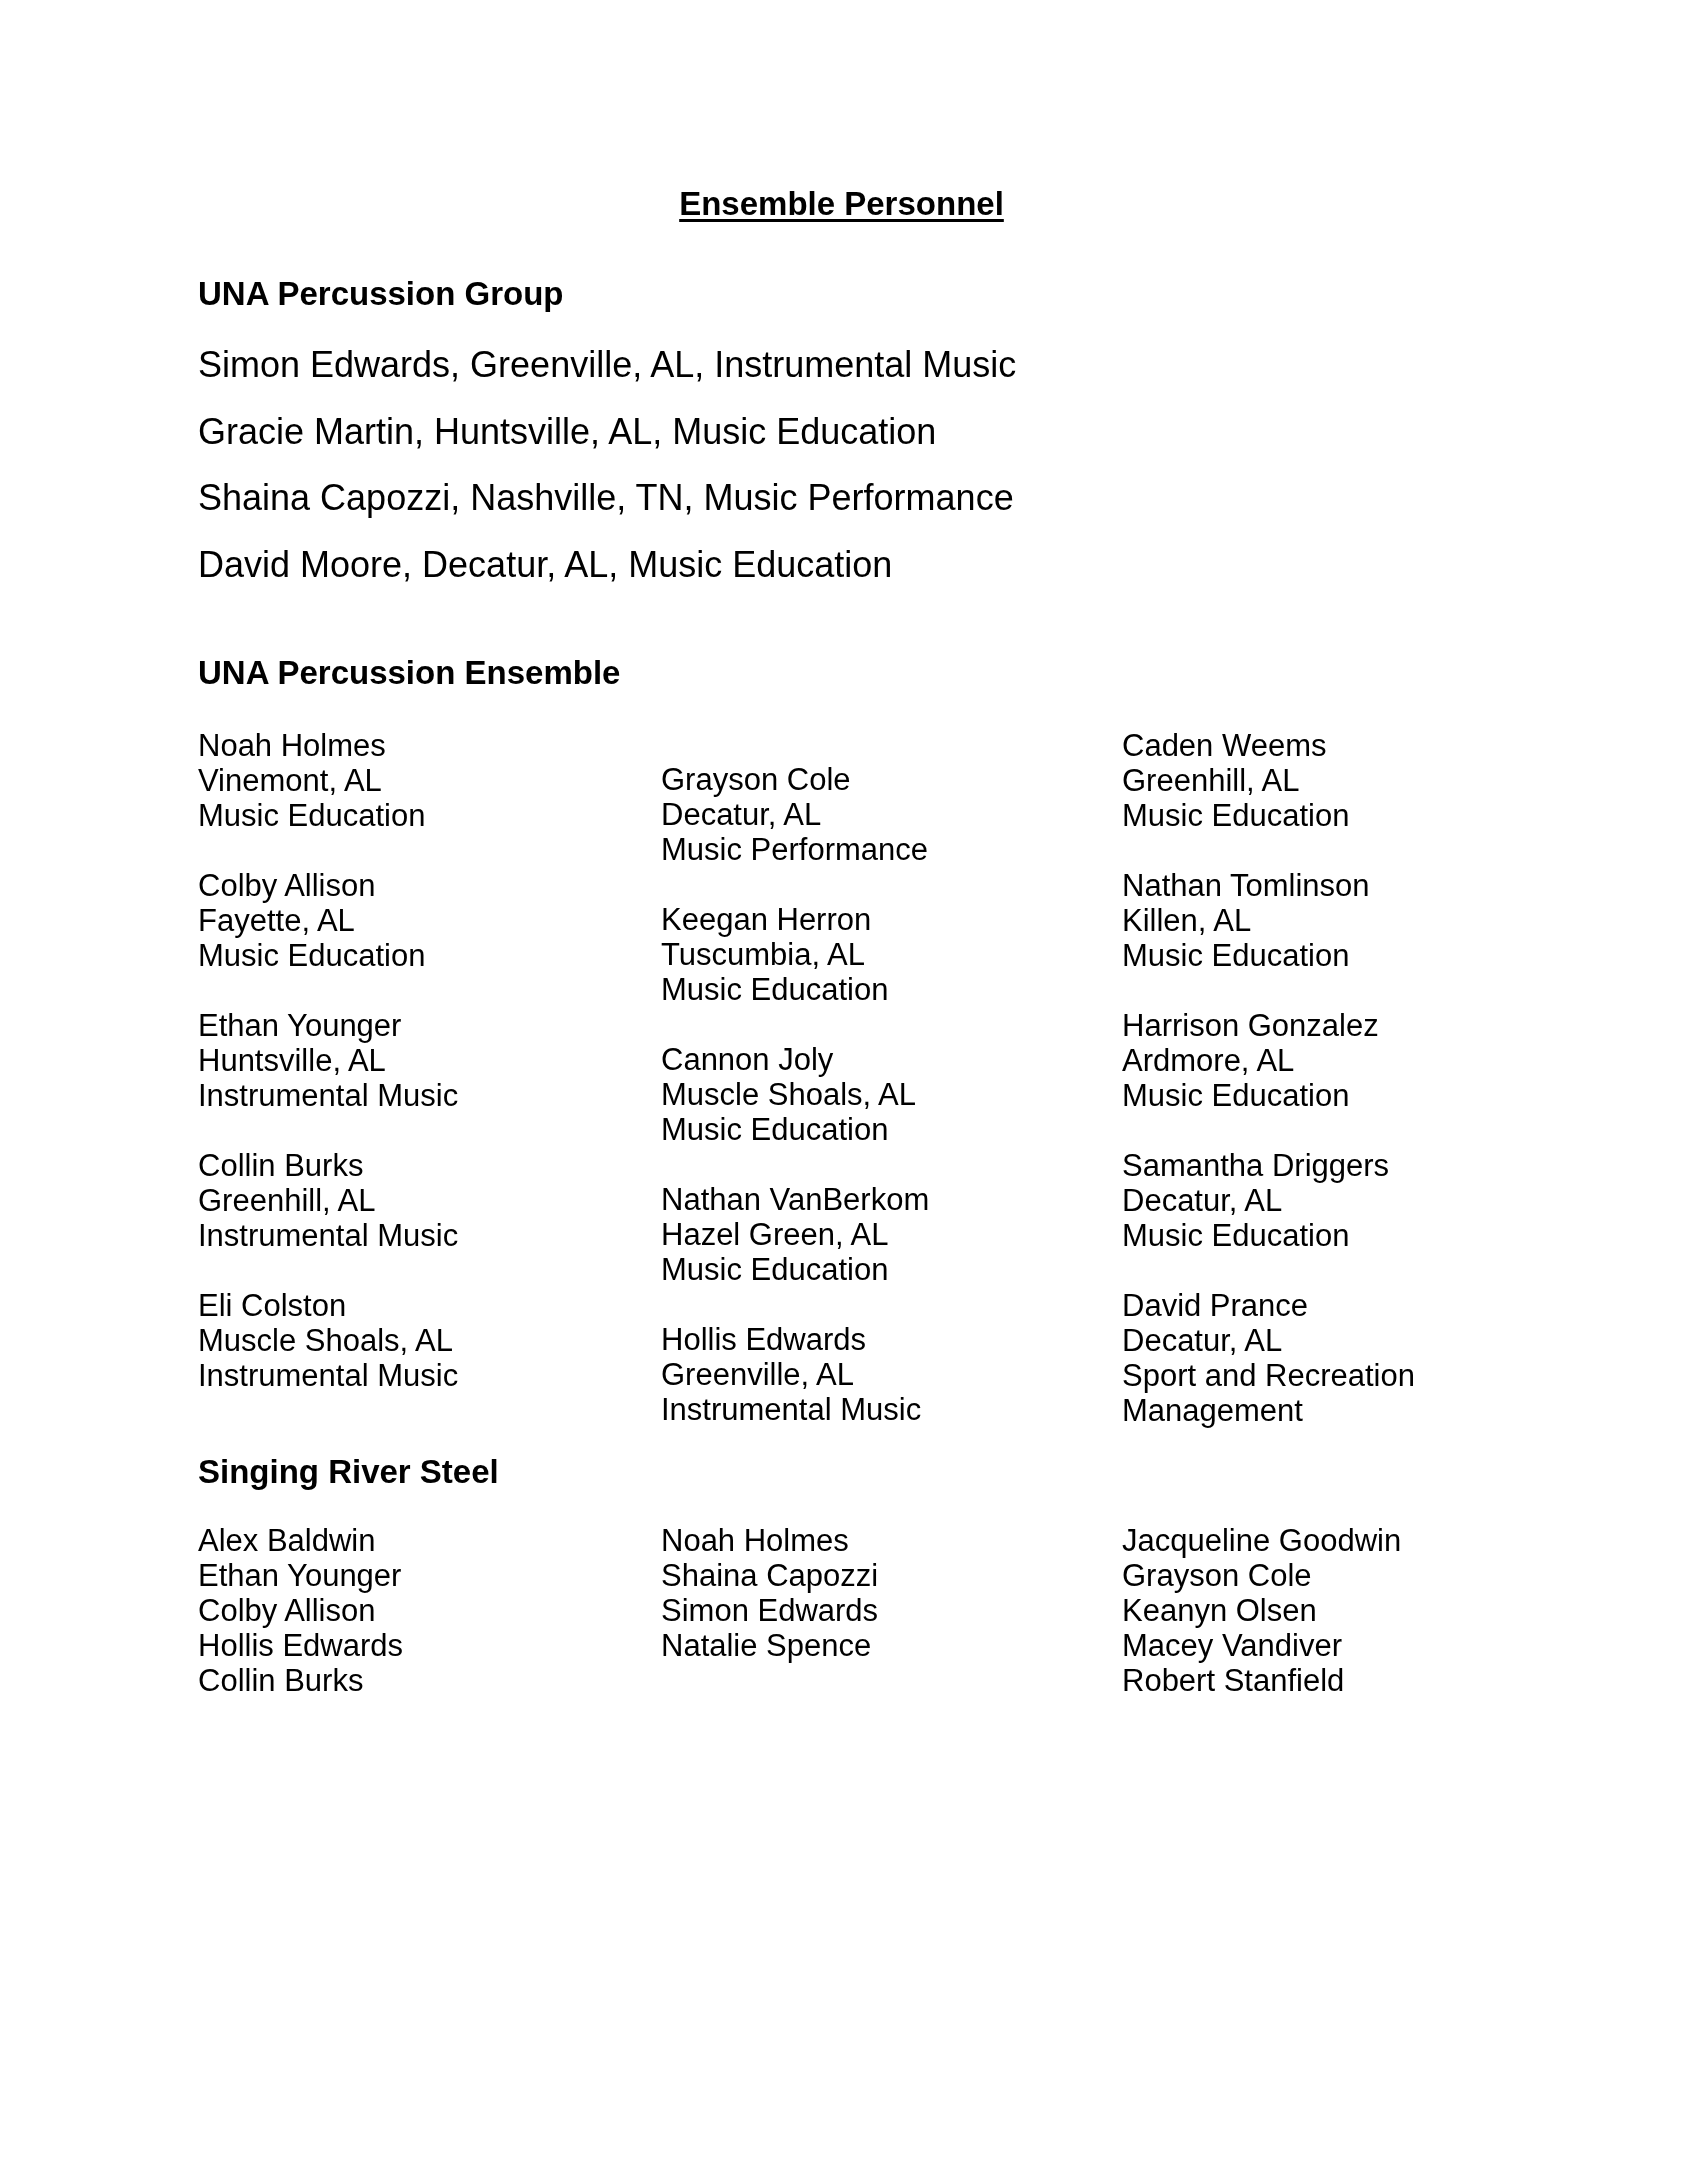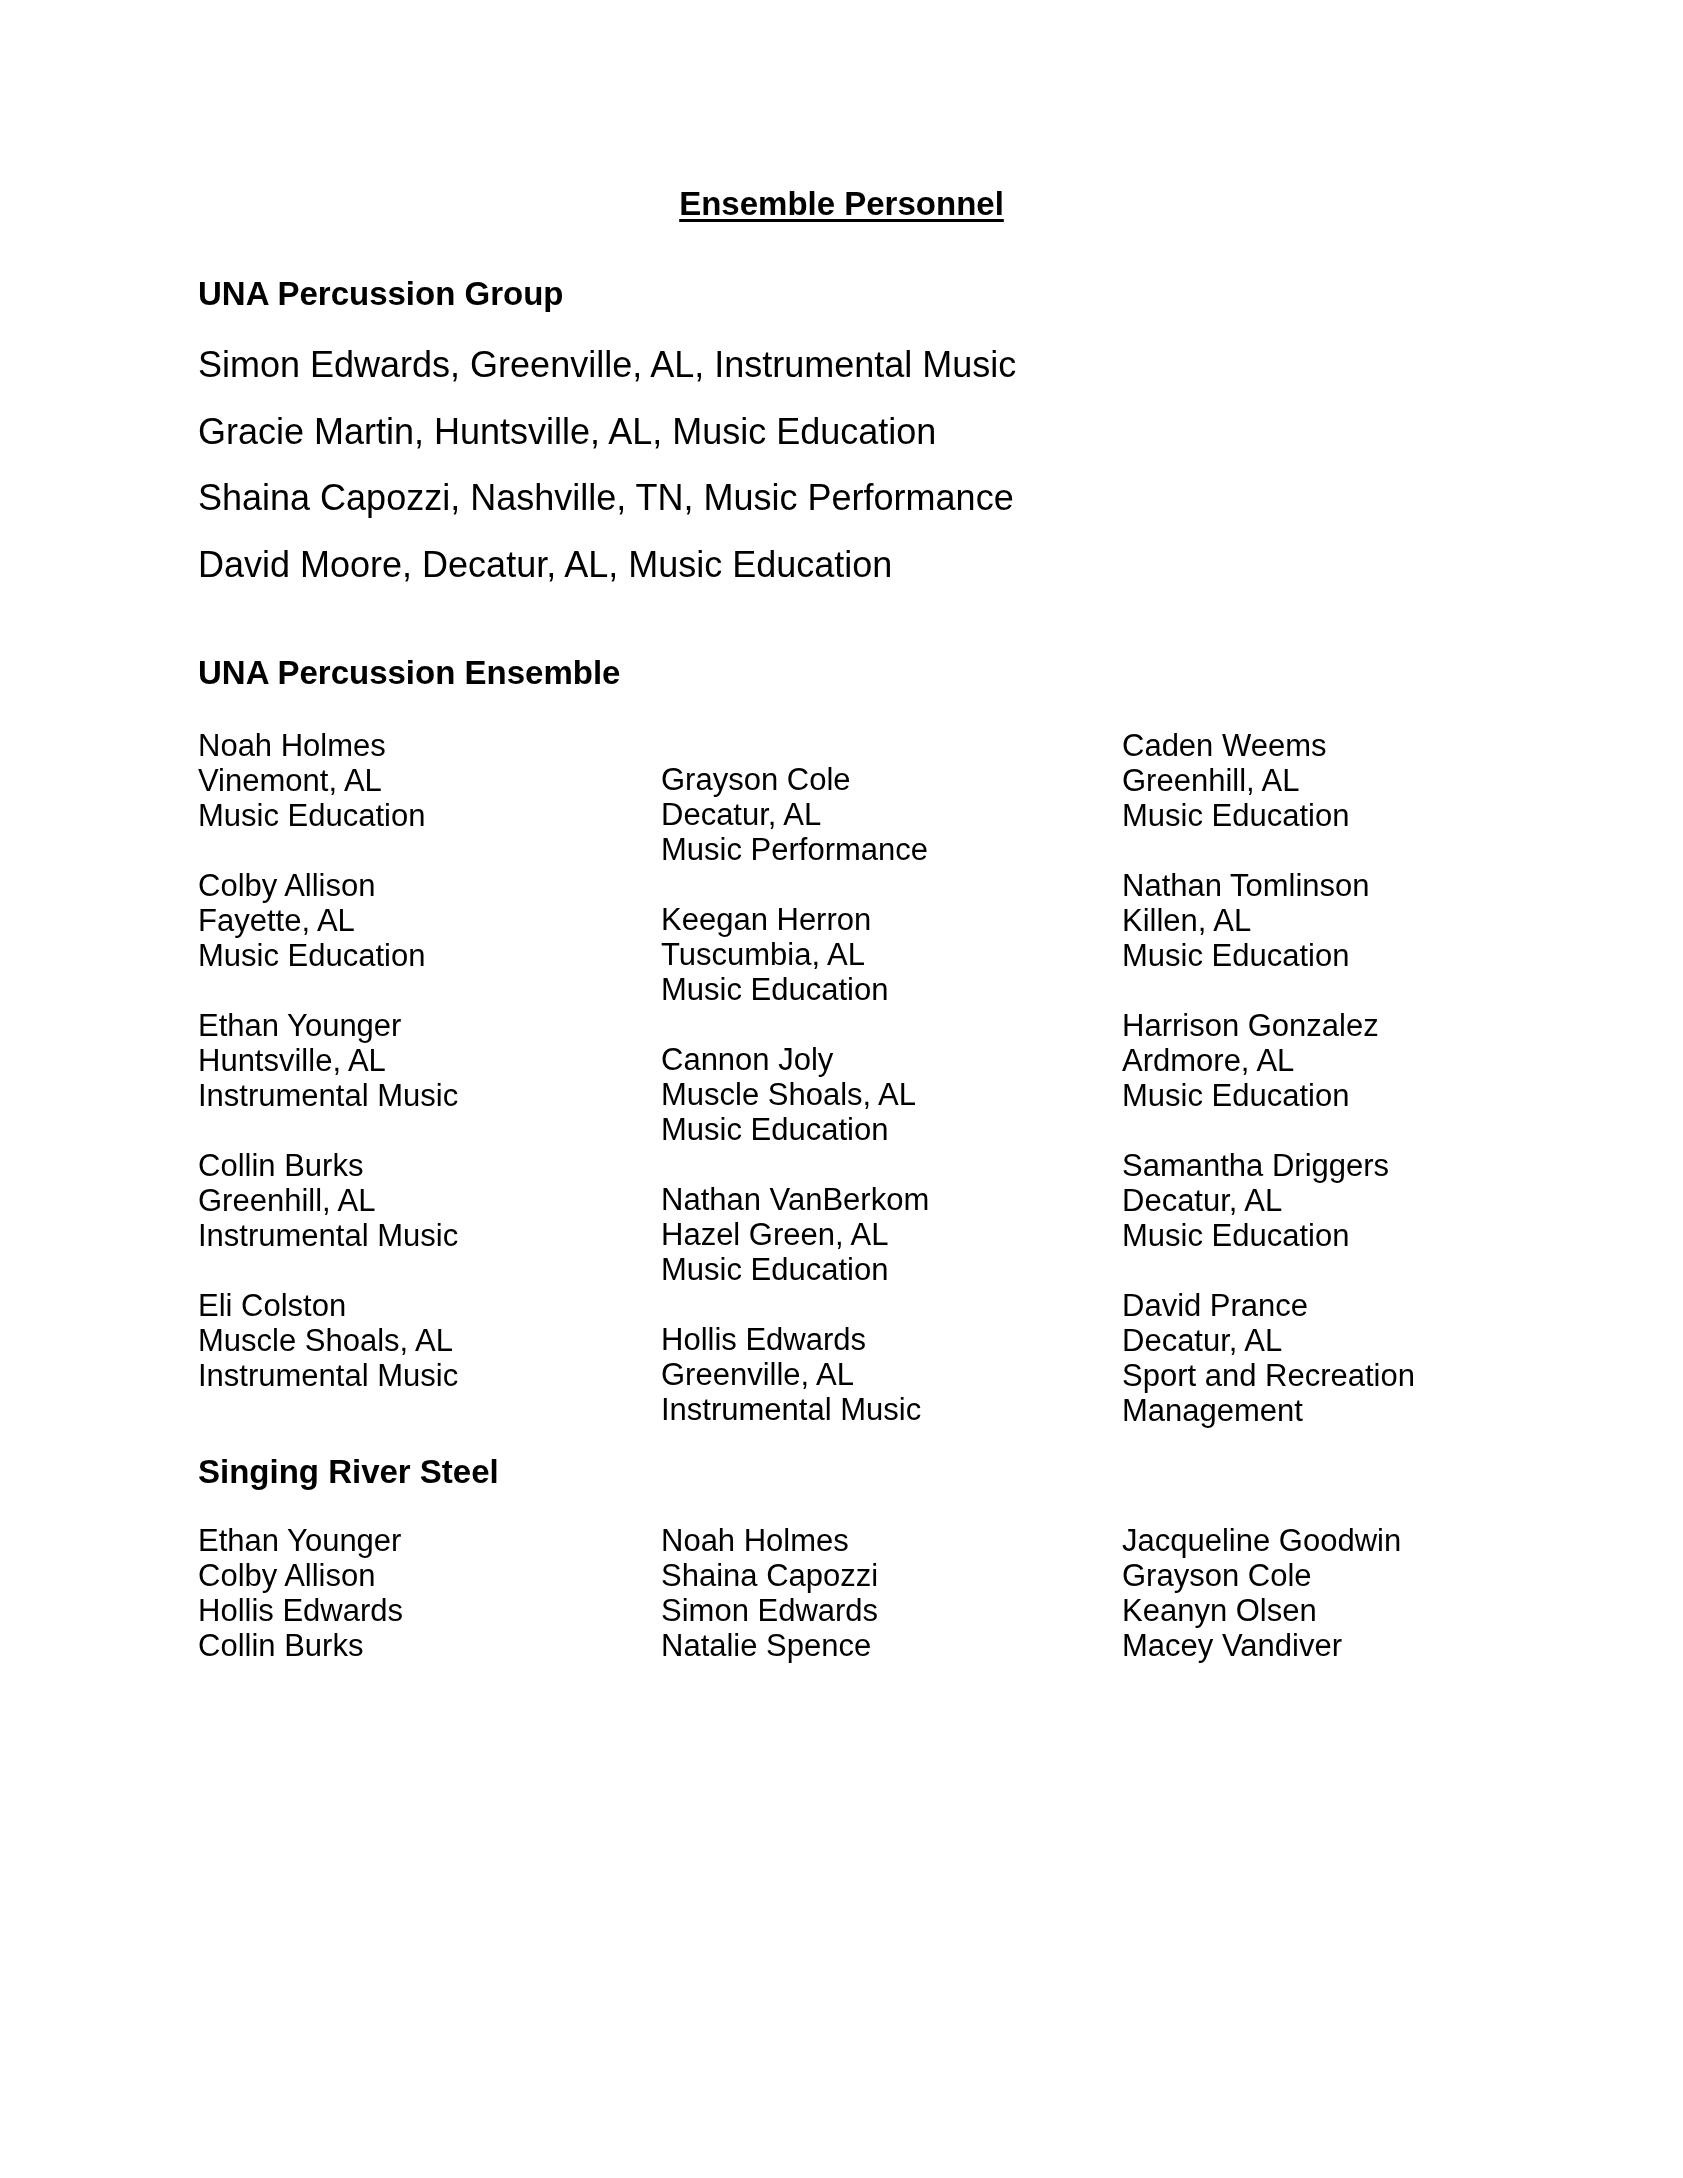--- a/index.html
+++ b/index.html
@@ -154,34 +154,36 @@
     <div class="member-block">
       <div>David Prance</div>
       <div>Decatur, AL</div>
       <div>Sport and Recreation Management</div>
     </div>
   </div>
 
   <div class="section-heading" style="top:1453px;">Singing River Steel</div>
 
   <div class="col" style="left:198px; top:1523px; width:436px;">
+    <div class="name-line">Alex Baldwin</div>
     <div class="name-line">Ethan Younger</div>
     <div class="name-line">Colby Allison</div>
     <div class="name-line">Hollis Edwards</div>
     <div class="name-line">Collin Burks</div>
   </div>
 
   <div class="col" style="left:661px; top:1523px; width:436px;">
     <div class="name-line">Noah Holmes</div>
     <div class="name-line">Shaina Capozzi</div>
     <div class="name-line">Simon Edwards</div>
     <div class="name-line">Natalie Spence</div>
   </div>
 
   <div class="col" style="left:1122px; top:1523px; width:436px;">
     <div class="name-line">Jacqueline Goodwin</div>
     <div class="name-line">Grayson Cole</div>
     <div class="name-line">Keanyn Olsen</div>
     <div class="name-line">Macey Vandiver</div>
+    <div class="name-line">Robert Stanfield</div>
   </div>
 
 </div>
 
 
 </body></html>

